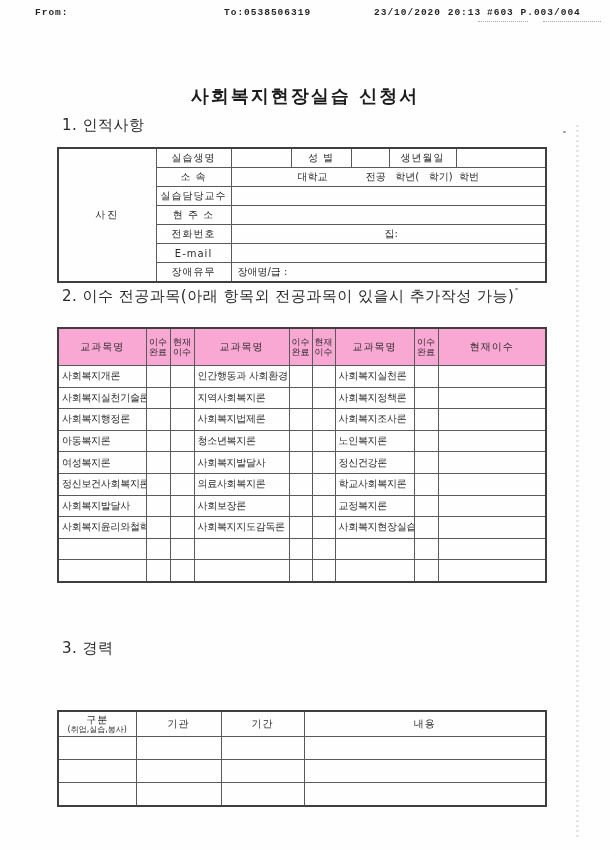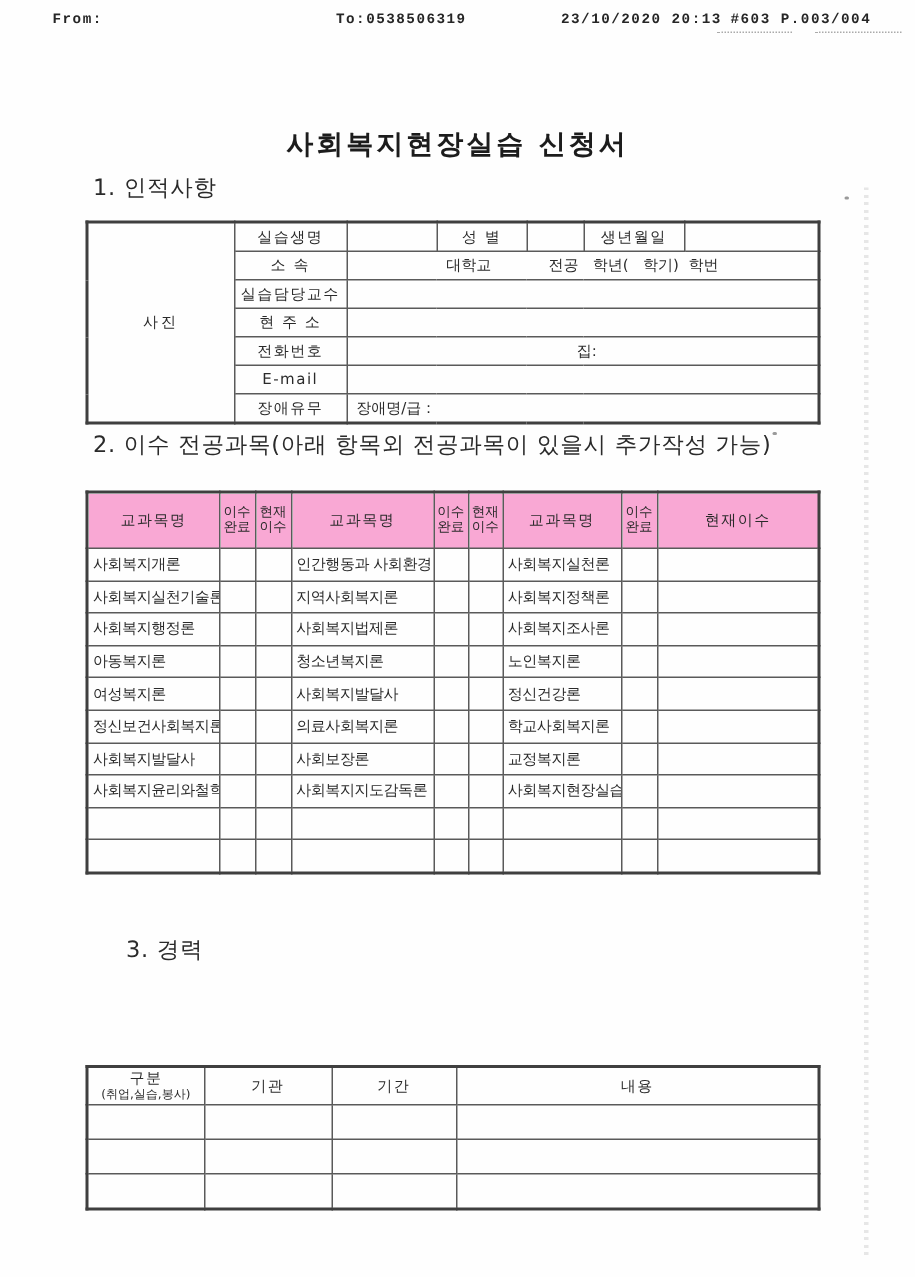--- a/index.html
+++ b/index.html
@@ -19,21 +19,21 @@
   .fax-dash{position:absolute;top:21px;border-top:1px dotted #aaa;height:0;}
   .dash1{left:478px;width:50px;}
   .dash2{left:543px;width:58px;}
   .speck{position:absolute;width:3px;height:2px;background:#9a9a9a;border-radius:1px;}
   .noise-strip{position:absolute;left:576px;top:125px;width:3px;height:715px;opacity:.55;
     background:repeating-linear-gradient(to bottom,rgba(60,60,60,.22) 0 2px,transparent 2px 5px);}
   
   .title{position:absolute;top:84px;left:0;width:100%;text-align:center;
     font-size:18px;font-weight:bold;letter-spacing:2px;color:#1c1c1c;}
   .secheading{position:absolute;left:62px;font-size:15px;color:#2a2a2a;letter-spacing:.5px;}
-  .h1{top:116px;} .h2{top:287px;} .h3{top:624px;margin-left:22px;}
+  .h1{top:116px;} .h2{top:287px;} .h3{top:639px;}
   
   table{border-collapse:collapse;table-layout:fixed;position:absolute;left:57px;
     font-size:10px;color:#2a2a2a;}
   td{border:1px solid #5a5a5a;padding:0;overflow:hidden;white-space:nowrap;}
   .tb{border:2px solid #3f3f3f;}
   
   .t1{top:147px;width:488px;}
   .t1 td{height:18px;text-align:center;}
   .t1 .lbl{letter-spacing:1px;}
   .t1 .photo{font-size:10px;letter-spacing:2px;margin-left:36px;}

